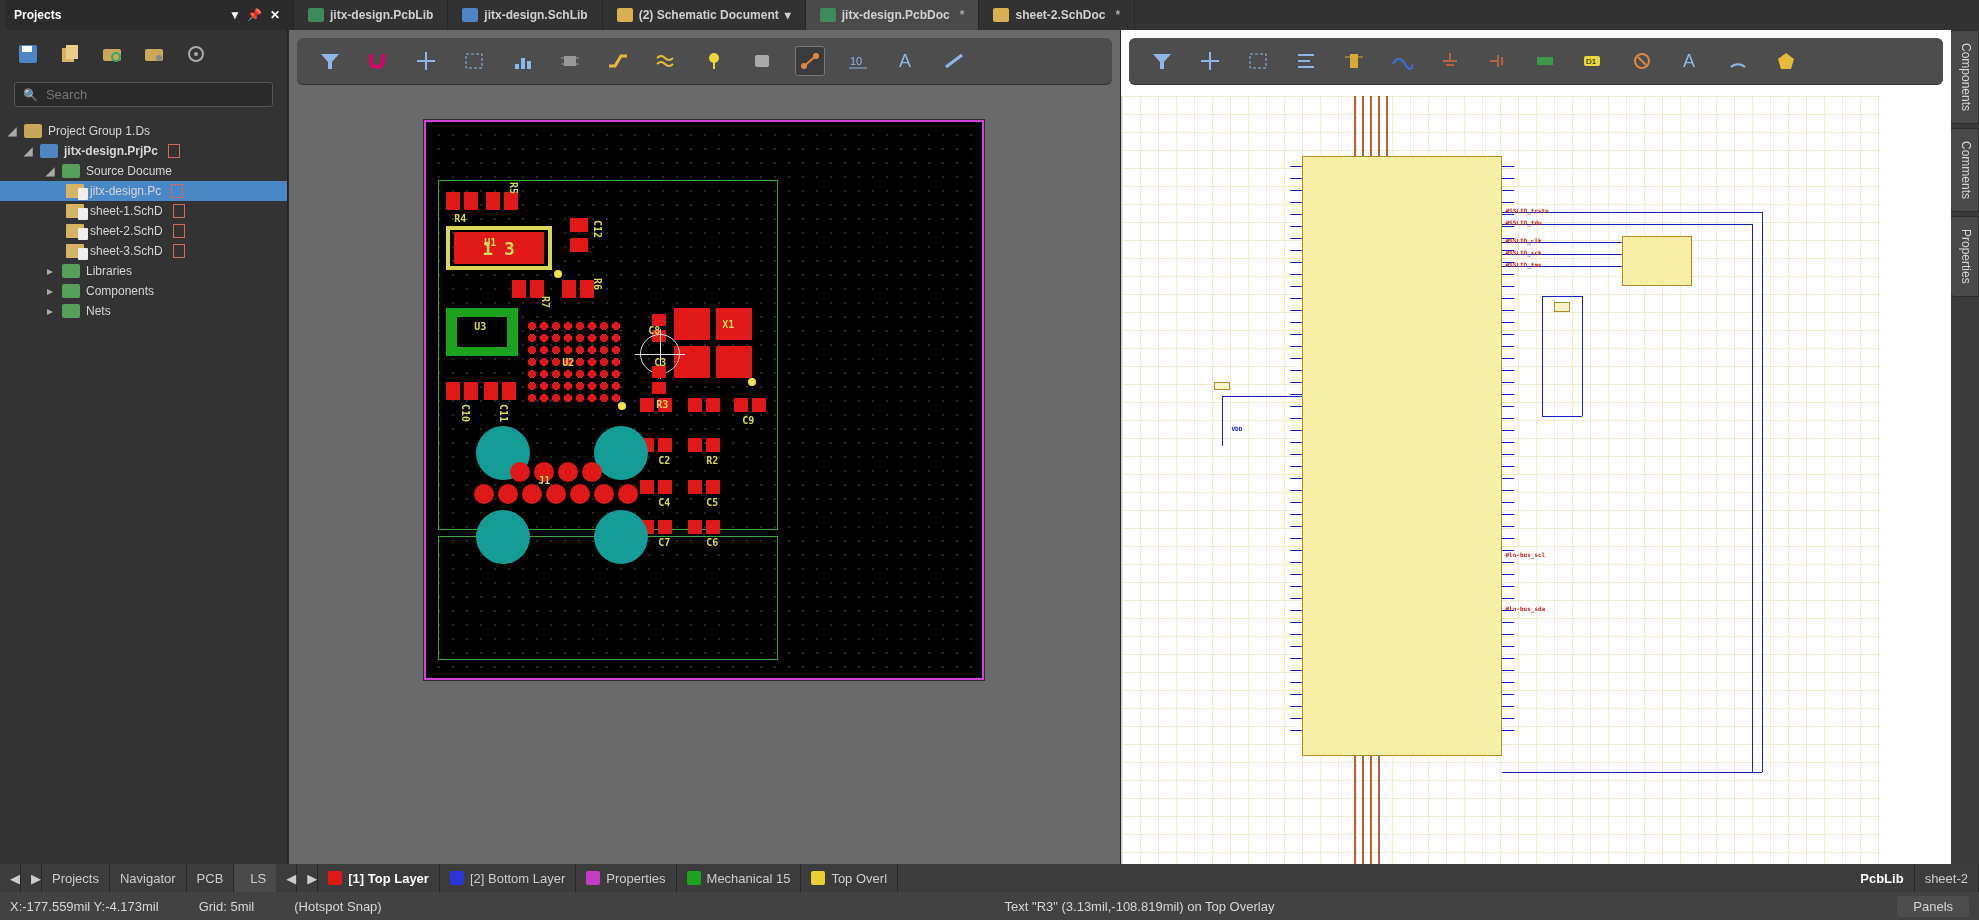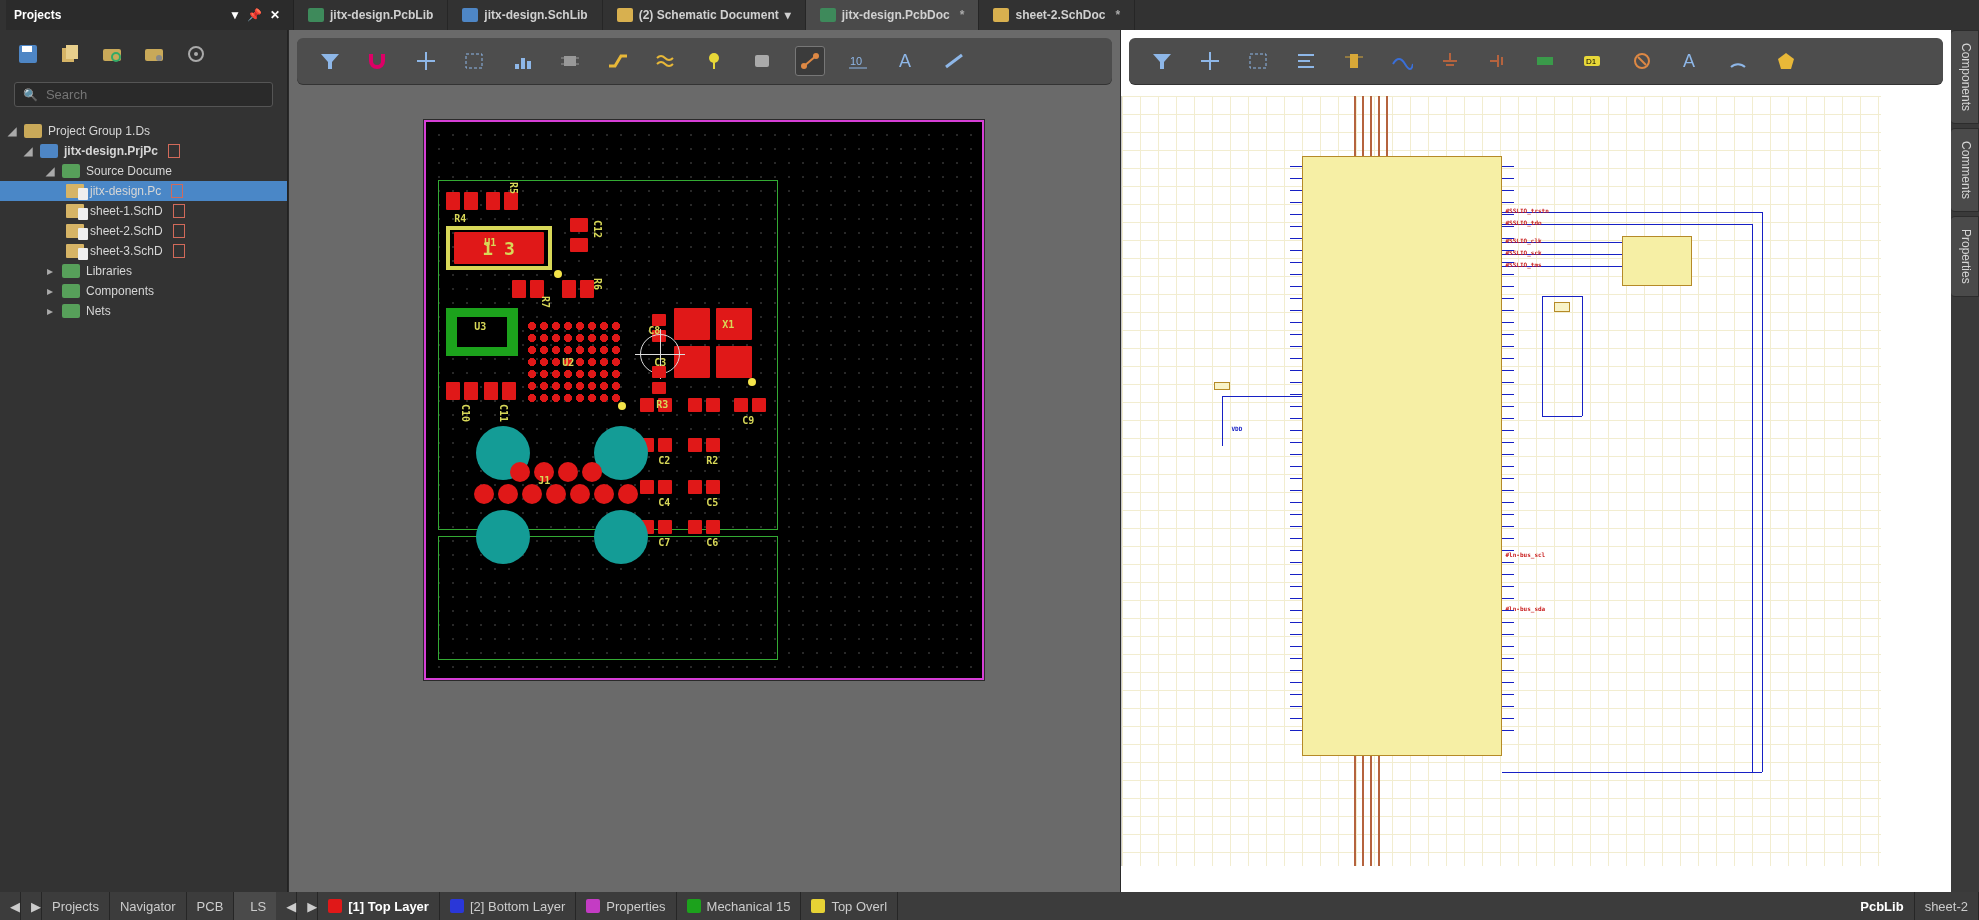--- a/index.html
+++ b/index.html
@@ -709,13 +709,24 @@
           <span>Top Overl</span>
         </span>
       </span>
     <span class="grow"></span>
     <span id="righteditortabs" style="display: flex;">
         <span class="tabseg bold">PcbLib</span>
         <span class="tabseg">sheet-2</span>
       </span>
   </div>
 
+  <div id="status">
+    <span>X:-177.559mil Y:-4.173mil</span>
+    <span class="gap"></span>
+    <span>Grid: 5mil</span>
+    <span class="gap"></span>
+    <span>(Hotspot Snap)</span>
+    <span class="mid"></span>
+    <span>Text "R3" (3.13mil,-108.819mil) on Top Overlay</span>
+    <span class="mid"></span>
+    <span class="panelsbtn">Panels</span>
+  </div>
 </div>
 
 </body></html>

